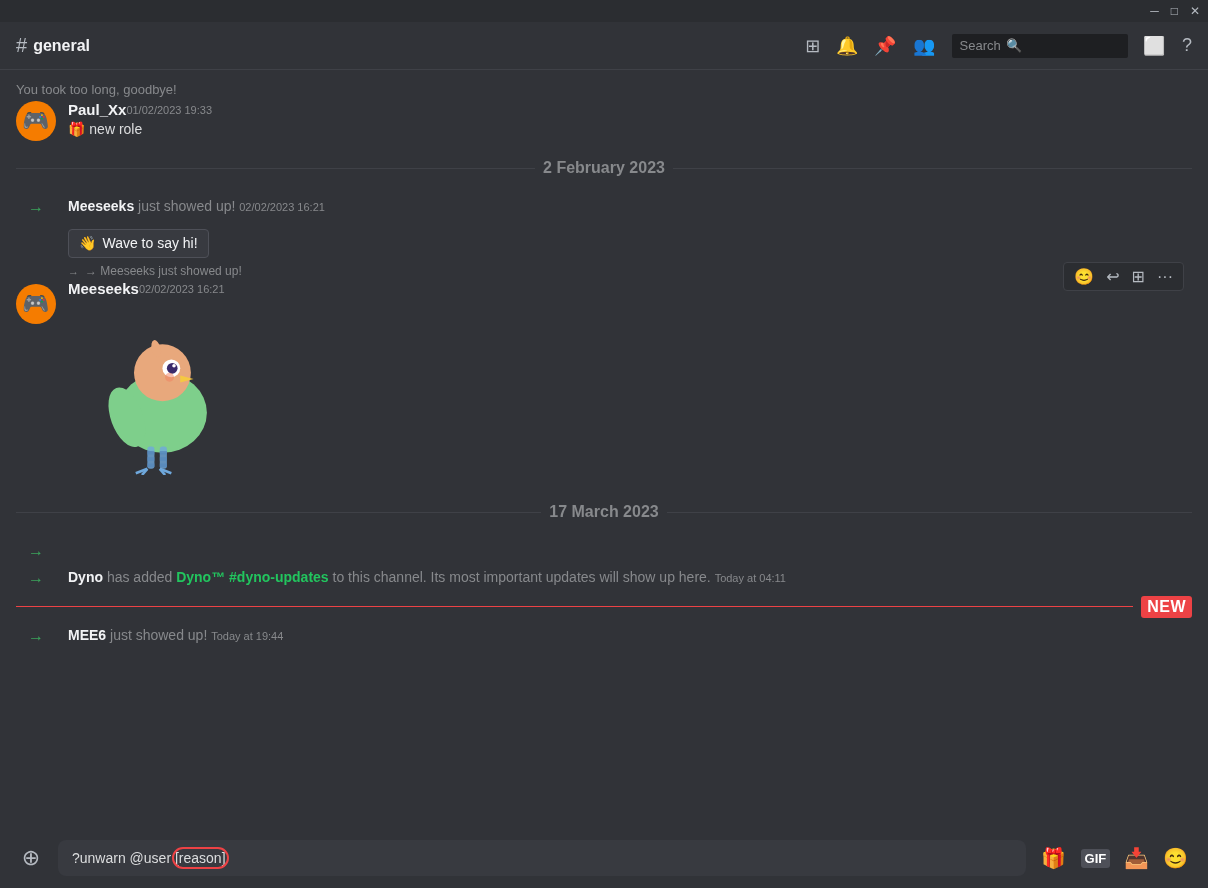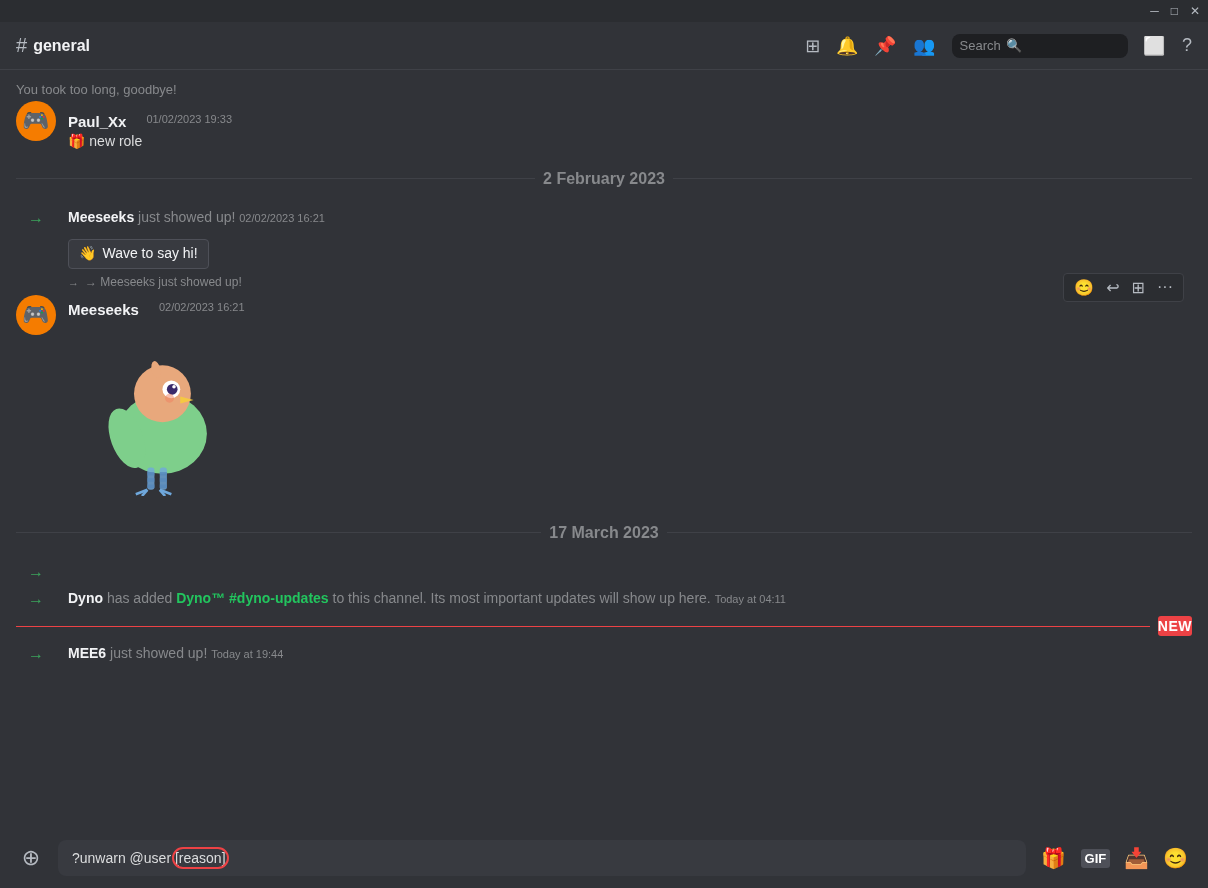--- a/index.html
+++ b/index.html
@@ -63,21 +63,21 @@
       align-items: center;
       gap: 16px;
     }
     .header-icon {
       color: #b5bac1;
       font-size: 18px;
       cursor: pointer;
     }
     .search-bar {
       background: #1e1f22;
-      border-radius: 8px;
+      border-radius: 2px;
       display: flex;
       align-items: center;
       padding: 0 8px;
       gap: 6px;
       width: 176px;
       height: 24px;
       cursor: text;
     }
     .search-bar span {
       color: #87898c;
@@ -135,24 +135,23 @@
       display: flex;
       align-items: center;
       justify-content: center;
       font-size: 20px;
     }
     .avatar-orange { background: #f57c00; }
 
     .message-content { flex: 1; }
     .message-header {
       display: flex;
-      align-items: flex-start;
-      gap: 20px;
+      align-items: center;
+      gap: 0;
       margin-bottom: 2px;
-      margin-top: 12px;
     }
     .username {
       font-weight: 700;
       color: #f2f3f5;
       font-size: 15px;
     }
     .timestamp {
       color: #87898c;
       font-size: 11px;
     }
@@ -274,23 +273,23 @@
       position: relative;
     }
     .new-divider-line {
       flex: 1;
       height: 1px;
       background: #ed4245;
     }
     .new-badge {
       background: #ed4245;
       color: #fff;
-      font-size: 14px;
+      font-size: 16px;
       font-weight: 700;
-      padding: 2px 0;
+      padding: 2px 6px;
       border-radius: 3px;
       letter-spacing: 0.5px;
     }
 
     
     .input-area {
       background: #313338;
       padding: 12px 16px;
       flex-shrink: 0;
       display: flex;

